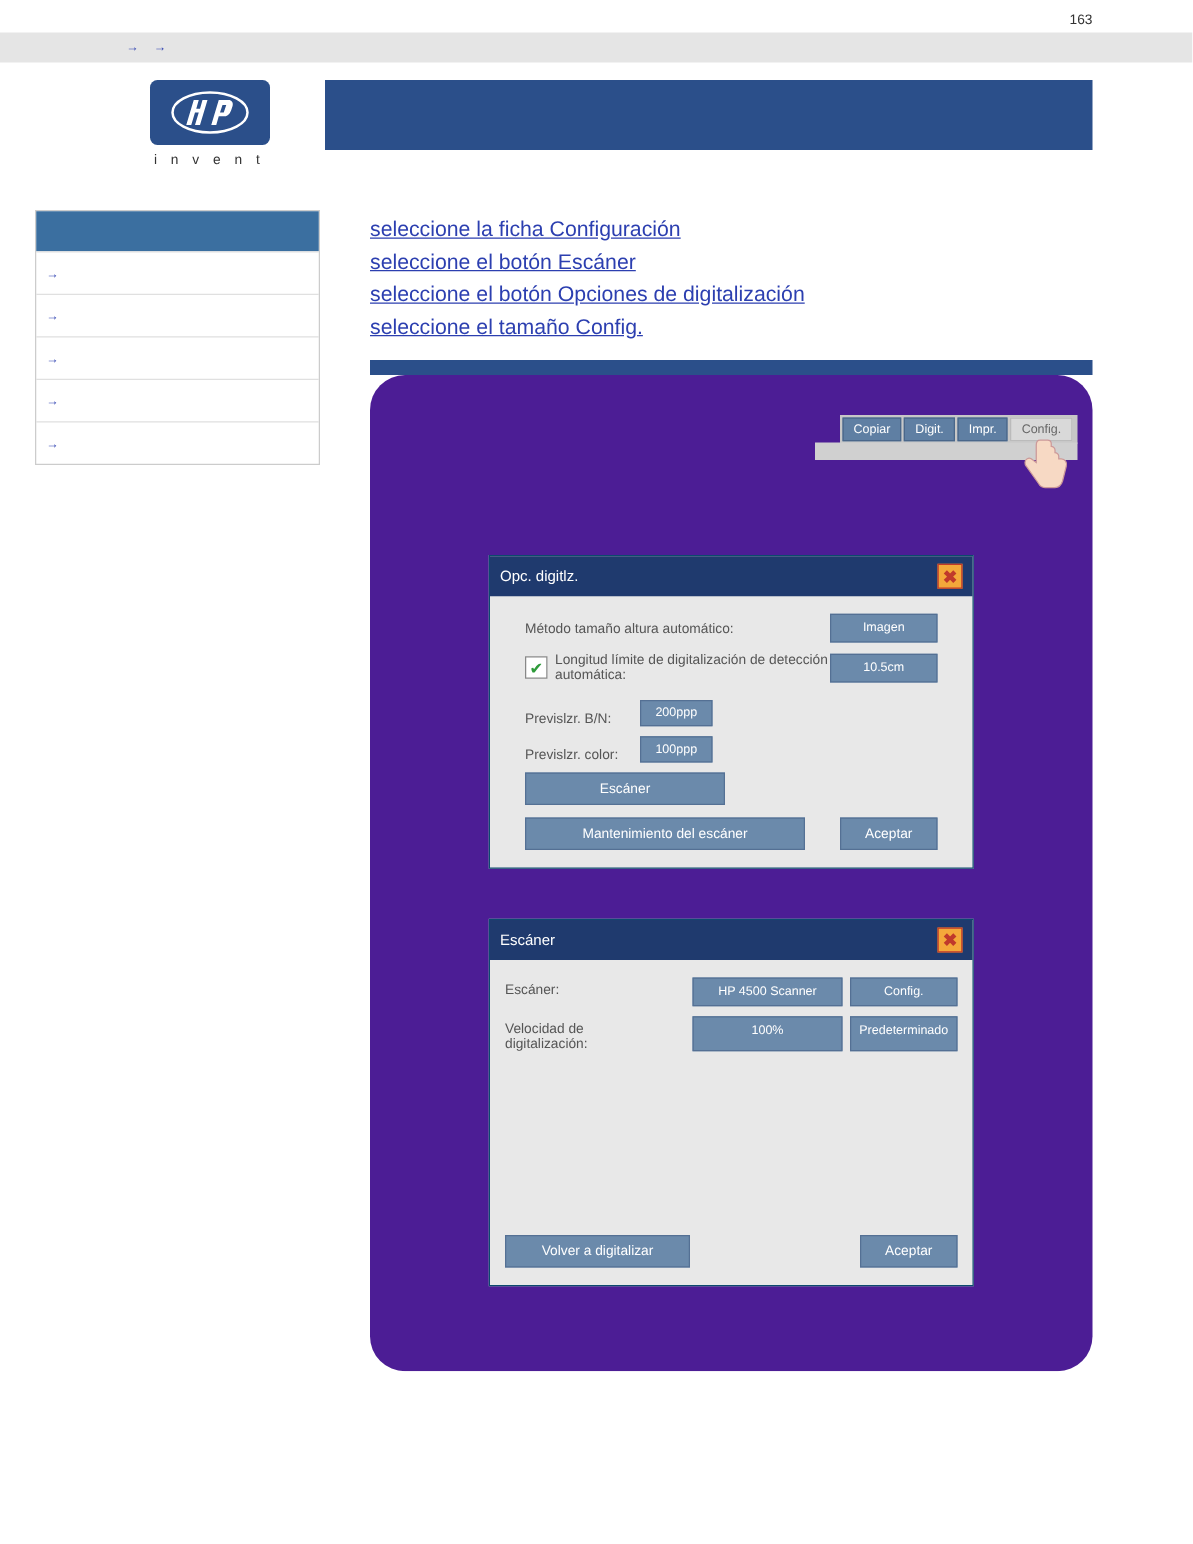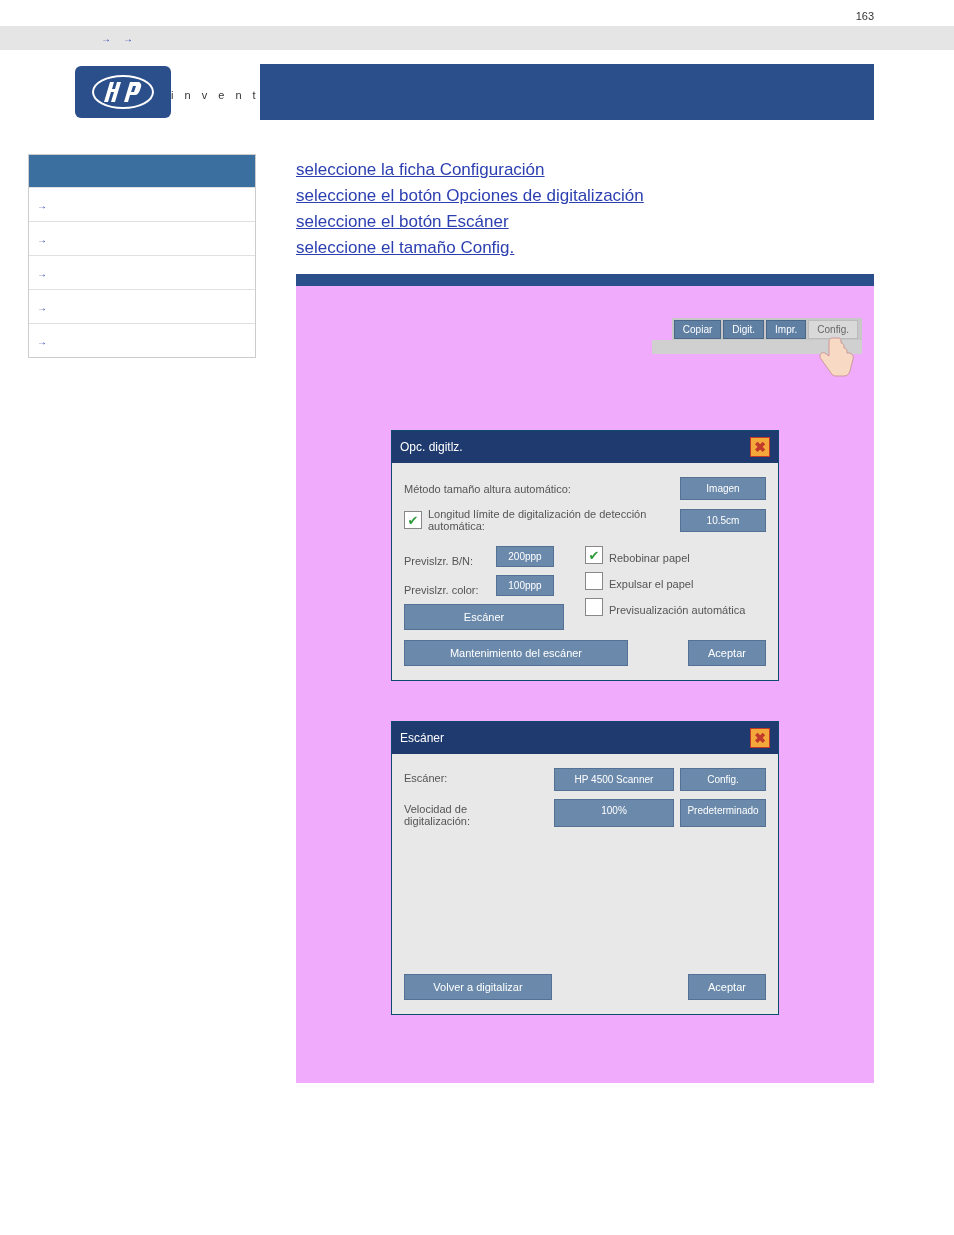--- a/index.html
+++ b/index.html
@@ -2,49 +2,49 @@
 <html><head>
 <meta charset="utf-8">
 <style>
   * { box-sizing: border-box; margin: 0; padding: 0; }
   body { font-family: Arial, sans-serif; font-size: 12px; color: #333; background: #fff; width: 954px; }
   .page-num { text-align: right; padding: 10px 80px 0 0; font-size: 11px; }
   .bc-bar { background: #e5e5e5; height: 24px; display: flex; align-items: center; padding-left: 95px; margin-top: 4px; }
   .bc-link { color: #2c3fb0; text-decoration: underline; font-size: 11px; }
   .bc-arrow { color: #2c3fb0; margin: 0 6px; font-size: 10px; }
   .hdr-row { display: flex; margin-top: 14px; }
-  .logo-col { width: 260px; display:flex; flex-direction:row; align-items:center; padding-left: 75px; }
+  .logo-col { width: 260px; display:flex; flex-direction:column; align-items:center; padding-left: 75px; }
   .logo-box { width: 96px; height: 52px; background: #2b4f8a; border-radius: 6px; display:flex; align-items:center; justify-content:center; position:relative; }
   .logo-box svg { display:block; }
   .logo-sub { letter-spacing: 4px; font-size: 11px; color:#333; margin-top: 6px; }
   .title-bar { flex:1; background:#2b4f8a; height: 56px; margin-right: 80px; }
   .cols { display:flex; margin-top: 34px; }
   .leftcol { width: 256px; padding-left: 28px; }
   .nav { border:1px solid #ccc; }
   .nav-hd { background:#3b6fa0; height:32px; }
   .nav-item { display:flex; align-items:flex-start; padding:10px 8px; border-top:1px solid #e0e0e0; }
   .nav-item:first-of-type { border-top:none; }
   .nav-arrow { color:#2c3fb0; font-size:10px; margin-right:6px; margin-top:2px; }
   .nav-txt { color:#2c3fb0; font-size:11px; }
   .rightcol { flex:1; padding-left: 40px; padding-right: 80px; }
   .steps { list-style:none; }
   .steps li { margin: 6px 0; }
   .steps a { color:#2c3fb0; text-decoration: underline; font-size: 17px; }
   .section-bar { background:#2b4f8a; color:#fff; font-size:12px; padding:6px 10px; margin-top:16px; }
-  .panel-area { background:#f0abfc; padding: 20px 0 28px 0; position:relative; }
+  .panel-area { background:#4c1d95; padding: 20px 0 28px 0; position:relative;border-radius:28px; }
   .tabs-wrap { position:relative; height: 64px; margin-bottom: 60px; }
   .tabs { position:absolute; right:12px; top:12px; display:flex; background:#c7c7c7; padding:2px; }
   .tab { background:#5f7fa3; color:#fff; font-size:10px; padding:3px 8px; margin-right:2px; border:1px solid #4a678a; cursor:pointer; }
   .tab.inactive { background:#d9d9d9; color:#666; border:1px solid #bbb; }
   .tab-under { position:absolute; right:12px; top:34px; width:210px; height:14px; background:#d0d0d0; }
   .hand { position:absolute; right:16px; top:30px; }
   .dlg { width: 388px; margin: 10px auto 40px auto; background:#e8e8e8; border:1px solid #0c4a6e; }
   .dlg-hd { background:#1f3a6e; color:#fff; padding:6px 8px; display:flex; justify-content:space-between; align-items:center; font-size:12px; }
   .dlg-close { width:20px; height:20px; background:#f4a83a; display:flex; align-items:center; justify-content:center; color:#c0392b; font-weight:bold; font-size:14px; border:1px solid #c0392b; cursor:pointer; }
-  .dlg-body { padding:14px 12px; color:#555; font-size:11px; }
+  .dlg-body { padding:14px 28px; color:#555; font-size:11px; }
   .row { display:flex; align-items:center; margin-bottom:8px; }
   .row .lbl { flex:1; }
   .vbtn { background:#6b8aab; color:#fff; font-size:10px; padding:5px 0; text-align:center; border:1px solid #547094; min-width:86px; cursor:pointer; }
   .cb { width:18px; height:18px; border:1px solid #888; background:#fff; display:inline-flex; align-items:center; justify-content:center; margin-right:6px; }
   .cb.chk::after { content:"✔"; color:#2e9b3a; font-size:13px; }
   .grid2 { display:flex; margin-top:14px; }
   .gcolL { width:50%; }
   .gcolR { width:50%; }
   .srow { display:flex; align-items:flex-end; margin-bottom:8px; }
   .srow .slbl { width: 92px; }
@@ -110,22 +110,22 @@
       <div class="nav-item">
         <span class="nav-arrow">→</span>
         <span class="nav-txt"></span>
       </div>
     </div>
   </div>
 
   <div class="rightcol">
     <ul class="steps">
       <li><a href="#">seleccione la ficha Configuración</a></li>
+      <li><a href="#">seleccione el botón Escáner</a></li>
       <li><a href="#">seleccione el botón Opciones de digitalización</a></li>
-      <li><a href="#">seleccione el botón Escáner</a></li>
       <li><a href="#">seleccione el tamaño Config.</a></li>
     </ul>
 
     <div class="section-bar"></div>
 
     <div class="panel-area">
 
       <div class="tabs-wrap">
         <div class="tabs">
           <div class="tab">Copiar</div>
@@ -164,34 +164,20 @@
               <div class="srow">
                 <span class="slbl">Previslzr. B/N:</span>
                 <div class="svbtn">200ppp</div>
               </div>
               <div class="srow">
                 <span class="slbl">Previslzr. color:</span>
                 <div class="svbtn">100ppp</div>
               </div>
               <div class="wide-btn" style="width:160px">Escáner</div>
             </div>
-            <div class="gcolR">
-              <div class="srow">
-                <span class="cb chk"></span>
-                <span>Rebobinar papel</span>
-              </div>
-              <div class="srow">
-                <span class="cb"></span>
-                <span>Expulsar el papel</span>
-              </div>
-              <div class="srow">
-                <span class="cb"></span>
-                <span>Previsualización automática</span>
-              </div>
-            </div>
           </div>
 
           <div class="btm-row">
             <div class="wide-btn left-btn">Mantenimiento del escáner</div>
             <div class="wide-btn right-btn">Aceptar</div>
           </div>
         </div>
       </div>
 
       <div class="dlg">

